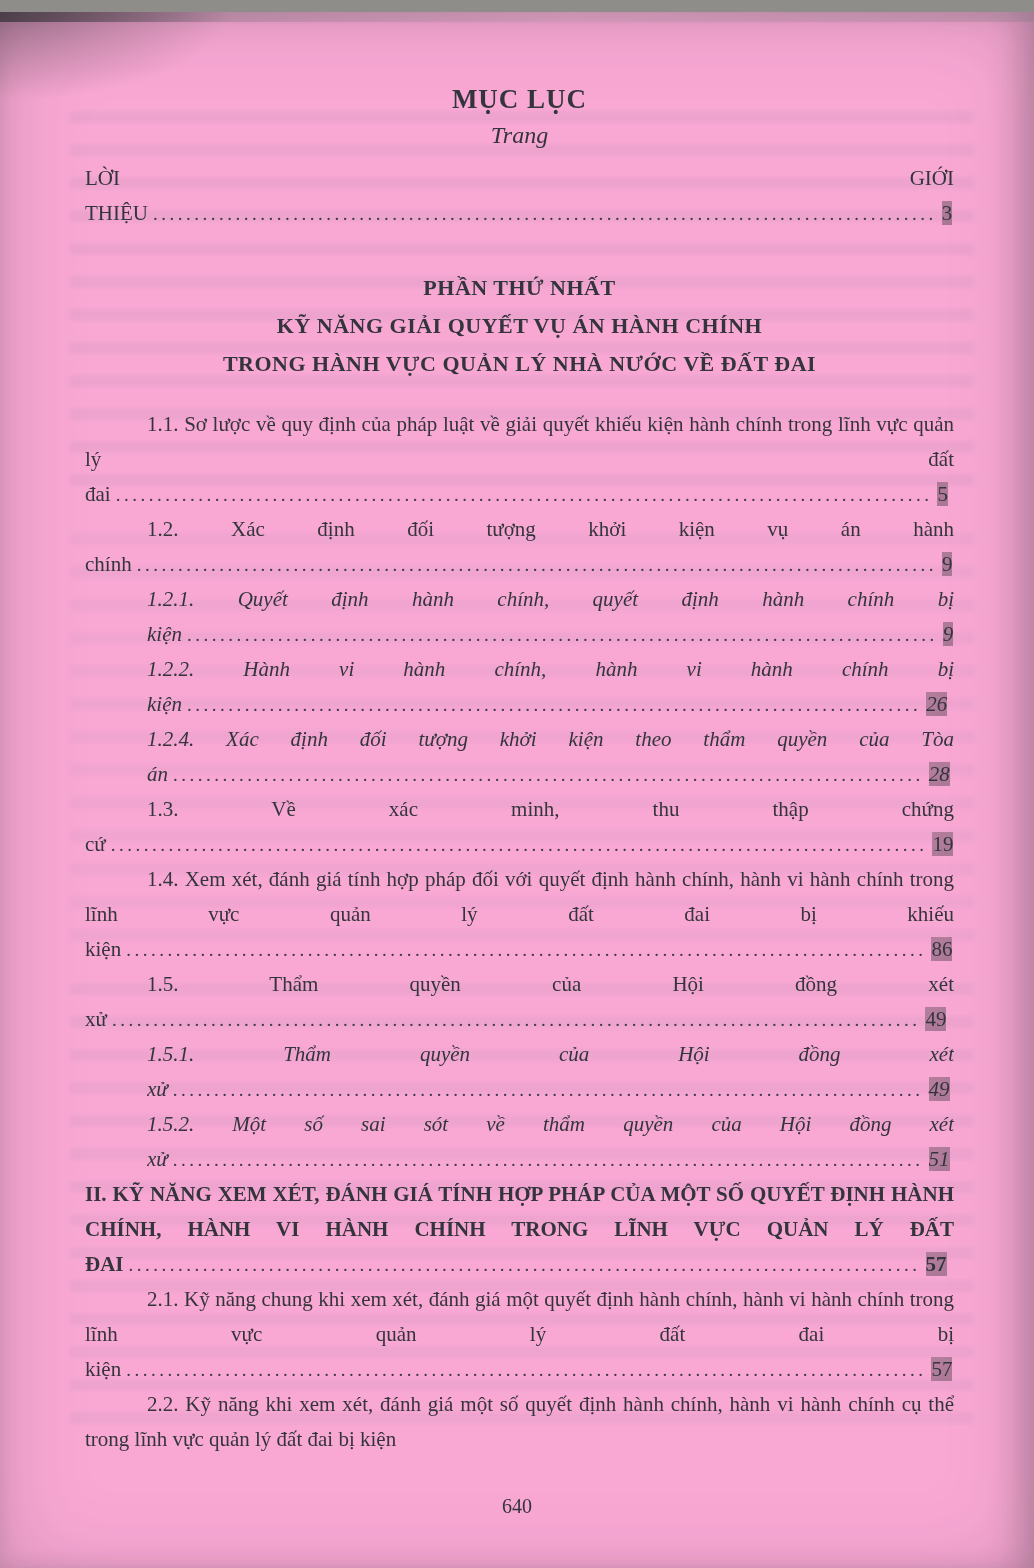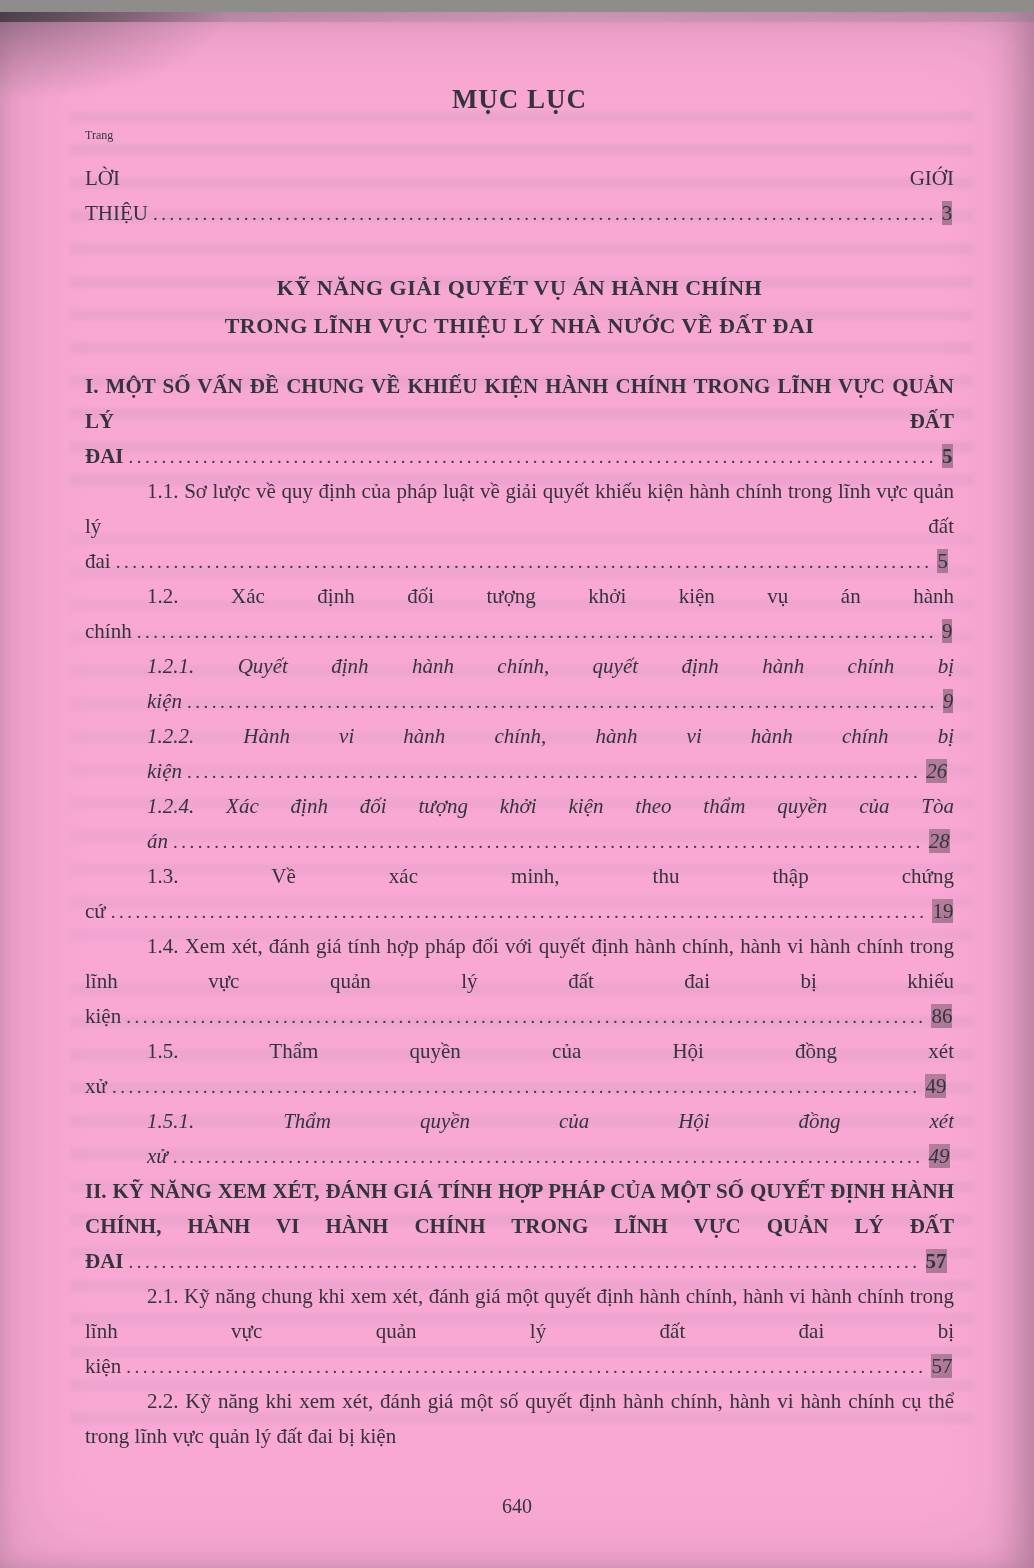--- a/index.html
+++ b/index.html
@@ -25,21 +25,21 @@
     background: repeating-linear-gradient(180deg, transparent 0px, transparent 21px, rgba(95,110,140,.10) 21px, rgba(95,110,140,.10) 33px);
     filter: blur(2px);
   }
   .bleed.b1 { top:78px;  height:400px; opacity:.75; }
   .bleed.b2 { top:500px; height:430px; opacity:.55; }
   .bleed.b3 { top:950px; height:470px; opacity:.65; }
 
   .content { position:absolute; left:85px; right:80px; top:72px; }
 
   .doc-title { margin:0; text-align:center; font-size:27px; font-weight:bold; letter-spacing:1px; }
-  .trang-row { margin-top:8px; text-align:left; font-size:12px; line-height:24px; }
+  .trang-row { margin-top:8px; text-align:center; font-style:italic; font-size:24px; line-height:24px; }
 
   .entry { line-height:35px; font-size:21px; text-align:justify; overflow:hidden; }
   .entry .label { }
   .entry .dots { font-weight:normal; font-style:normal; letter-spacing:3.5px; font-size:19px; color:#3d3e45; margin-left:5px; }
   .entry .page { margin-left:5px; }
 
   .intro-entry { margin-top:14px; font-size:21px; }
   .level-1 { font-weight:bold; }
   .level-2 { text-indent:62px; }
   .level-3 { margin-left:62px; font-style:italic; }
@@ -60,35 +60,36 @@
   <div class="edge-top"></div>
   <div class="corner-smudge"></div>
 
   <div class="content">
     <h1 class="doc-title">MỤC LỤC</h1>
     <div class="trang-row">Trang</div>
 
     <div class="entry intro-entry"><span class="label">LỜI GIỚI THIỆU</span><span class="dots">...............................................................................................</span><span class="page">3</span></div>
 
     <div class="part-heading">
+      <div>PHẦN THỨ NHẤT</div>
       <div>KỸ NĂNG GIẢI QUYẾT VỤ ÁN HÀNH CHÍNH</div>
-      <div>TRONG LĨNH VỰC THIỆU LÝ NHÀ NƯỚC VỀ ĐẤT ĐAI</div>
+      <div>TRONG HÀNH VỰC QUẢN LÝ NHÀ NƯỚC VỀ ĐẤT ĐAI</div>
     </div>
 
     <div class="toc-entries">
-        <div class="entry level-1"><span class="label">I. MỘT SỐ VẤN ĐỀ CHUNG VỀ KHIẾU KIỆN HÀNH CHÍNH TRONG LĨNH VỰC QUẢN LÝ ĐẤT ĐAI</span><span class="dots">..................................................................................................</span><span class="page">5</span></div>
         <div class="entry level-2"><span class="label">1.1. Sơ lược về quy định của pháp luật về giải quyết khiếu kiện hành chính trong lĩnh vực quản lý đất đai</span><span class="dots">...................................................................................................</span><span class="page">5</span></div>
         <div class="entry level-2"><span class="label">1.2. Xác định đối tượng khởi kiện vụ án hành chính</span><span class="dots">.................................................................................................</span><span class="page">9</span></div>
         <div class="entry level-3"><span class="label">1.2.1. Quyết định hành chính, quyết định hành chính bị kiện</span><span class="dots">...........................................................................................</span><span class="page">9</span></div>
         <div class="entry level-3"><span class="label">1.2.2. Hành vi hành chính, hành vi hành chính bị kiện</span><span class="dots">.........................................................................................</span><span class="page">26</span></div>
         <div class="entry level-3"><span class="label">1.2.4. Xác định đối tượng khởi kiện theo thẩm quyền của Tòa án</span><span class="dots">...........................................................................................</span><span class="page">28</span></div>
         <div class="entry level-2"><span class="label">1.3. Về xác minh, thu thập chứng cứ</span><span class="dots">...................................................................................................</span><span class="page">19</span></div>
         <div class="entry level-2"><span class="label">1.4. Xem xét, đánh giá tính hợp pháp đối với quyết định hành chính, hành vi hành chính trong lĩnh vực quản lý đất đai bị khiếu kiện</span><span class="dots">.................................................................................................</span><span class="page">86</span></div>
         <div class="entry level-2"><span class="label">1.5. Thẩm quyền của Hội đồng xét xử</span><span class="dots">..................................................................................................</span><span class="page">49</span></div>
         <div class="entry level-3"><span class="label">1.5.1. Thẩm quyền của Hội đồng xét xử</span><span class="dots">...........................................................................................</span><span class="page">49</span></div>
+        <div class="entry level-3"><span class="label">1.5.2. Một số sai sót về thẩm quyền của Hội đồng xét xử</span><span class="dots">...........................................................................................</span><span class="page">51</span></div>
         <div class="entry level-1"><span class="label">II. KỸ NĂNG XEM XÉT, ĐÁNH GIÁ TÍNH HỢP PHÁP CỦA MỘT SỐ QUYẾT ĐỊNH HÀNH CHÍNH, HÀNH VI HÀNH CHÍNH TRONG LĨNH VỰC QUẢN LÝ ĐẤT ĐAI</span><span class="dots">................................................................................................</span><span class="page">57</span></div>
         <div class="entry level-2"><span class="label">2.1. Kỹ năng chung khi xem xét, đánh giá một quyết định hành chính, hành vi hành chính trong lĩnh vực quản lý đất đai bị kiện</span><span class="dots">.................................................................................................</span><span class="page">57</span></div>
         <div class="entry level-2"><span class="label">2.2. Kỹ năng khi xem xét, đánh giá một số quyết định hành chính, hành vi hành chính cụ thể trong lĩnh vực quản lý đất đai bị kiện</span></div>
       </div>
   </div>
 
   <div class="folio">640</div>
 </div>
 
 </body></html>

